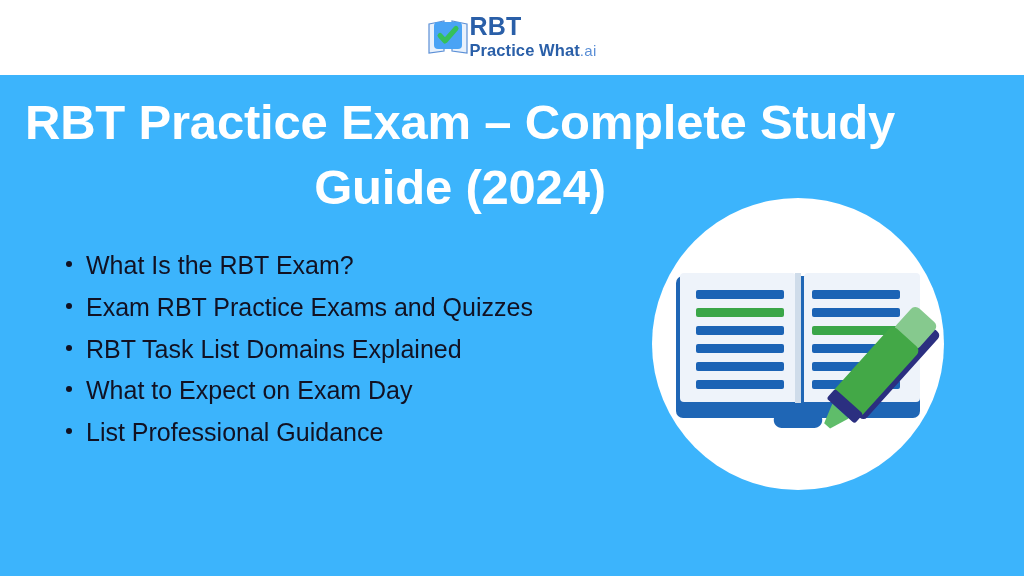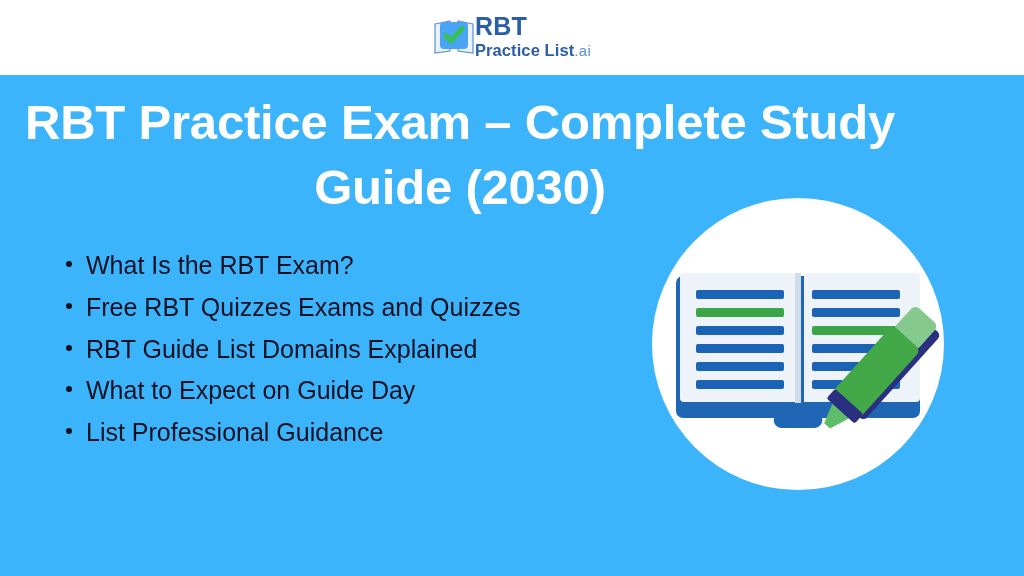--- a/index.html
+++ b/index.html
@@ -129,34 +129,34 @@
 
           <rect x="7" y="5" width="28" height="27" rx="4" fill="#4aa3f5"></rect>
 
           <path d="M13 18.5 L18 24 L29 11.5" fill="none" stroke="#35c05a" stroke-width="5" stroke-linecap="round" stroke-linejoin="round"></path>
         </svg>
       </span>
 
       <span class="logo-words">
         <span class="logo-line1">RBT</span>
         <span class="logo-line2">
-          <span>Practice List</span><span class="logo-ai">.ai</span>
+          <span>Practice What</span><span class="logo-ai">.ai</span>
         </span>
       </span>
 
     </div>
   </div>
 
-  <h1 class="headline">RBT Practice Exam – Complete Study Guide (2030)</h1>
+  <h1 class="headline">RBT Practice Exam – Complete Study Guide (2024)</h1>
 
   <ul class="topic-list">
     <li class="topic-item">What Is the RBT Exam?</li>
-    <li class="topic-item">Free RBT Quizzes Exams and Quizzes</li>
-    <li class="topic-item">RBT Guide List Domains Explained</li>
-    <li class="topic-item">What to Expect on Guide Day</li>
+    <li class="topic-item">Exam RBT Practice Exams and Quizzes</li>
+    <li class="topic-item">RBT Task List Domains Explained</li>
+    <li class="topic-item">What to Expect on Exam Day</li>
     <li class="topic-item">List Professional Guidance</li>
   </ul>
 
   <div class="illustration">
     <svg viewBox="0 0 292 292" xmlns="http://www.w3.org/2000/svg">
 
       <circle cx="146" cy="146" r="146" fill="#ffffff"></circle>
 
       <rect x="24" y="78" width="244" height="142" rx="7" fill="#1f66b5"></rect>
 

